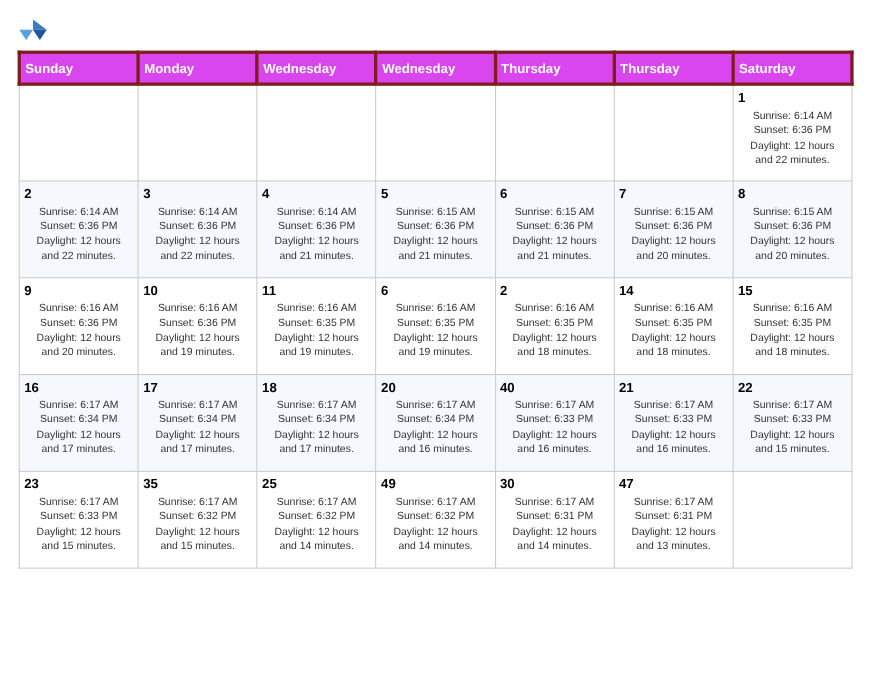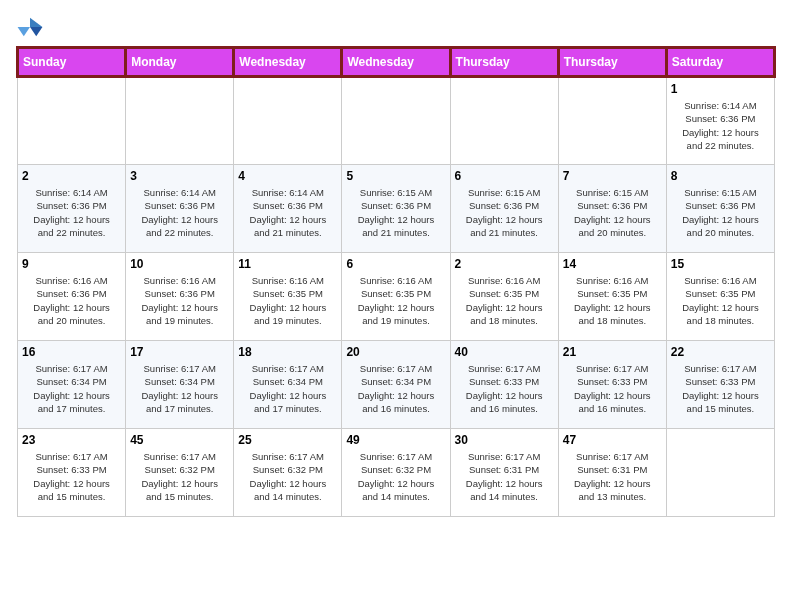--- a/index.html
+++ b/index.html
@@ -293,21 +293,21 @@
       </tr>
       <tr>
         <td>
           <div class="day-number">23</div>
           <div class="day-info" style="white-space: pre-line;">Sunrise: 6:17 AM
 Sunset: 6:33 PM
 Daylight: 12 hours
 and 15 minutes.</div>
         </td>
         <td>
-          <div class="day-number">45</div>
+          <div class="day-number">35</div>
           <div class="day-info" style="white-space: pre-line;">Sunrise: 6:17 AM
 Sunset: 6:32 PM
 Daylight: 12 hours
 and 15 minutes.</div>
         </td>
         <td>
           <div class="day-number">25</div>
           <div class="day-info" style="white-space: pre-line;">Sunrise: 6:17 AM
 Sunset: 6:32 PM
 Daylight: 12 hours

